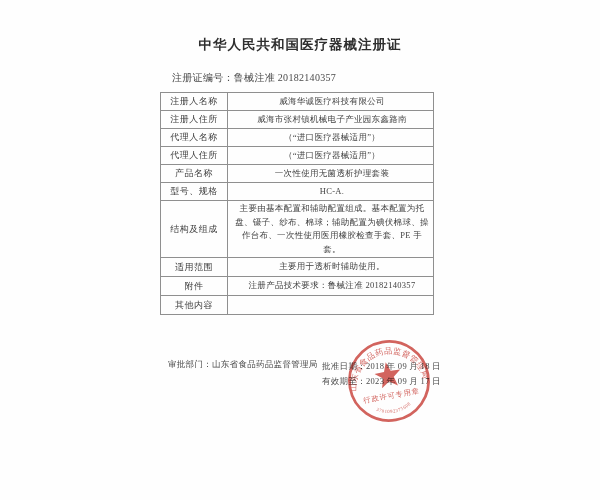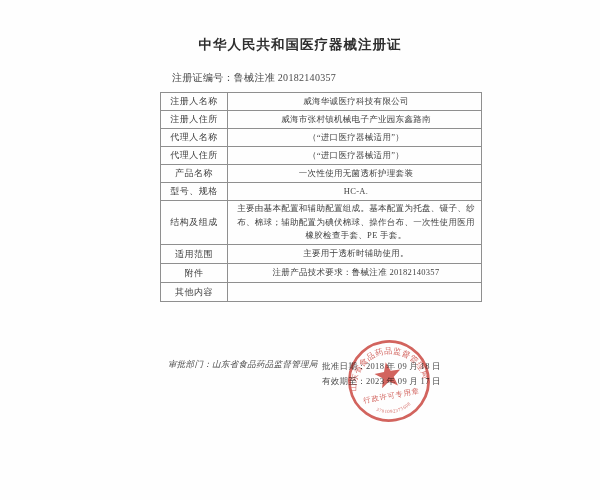--- a/index.html
+++ b/index.html
@@ -17,21 +17,21 @@
     text-align: center;
     font-size: 13.5px; font-weight: bold; letter-spacing: 1px;
     color: #2e2e2e;
   }
   .cert-no {
     position: absolute; top: 71px; left: 172px;
     font-size: 10px; color: #4a4a4a; letter-spacing: 0.3px;
   }
   table.cert-table {
     position: absolute; top: 92px; left: 160px;
-    width: 322px;
+    width: 274px;
     border-collapse: collapse;
     table-layout: fixed;
   }
   td {
     border: 1px solid #8f8f8f;
     vertical-align: middle;
     overflow: hidden;
     text-align: center;
   }
   td.label {
@@ -48,21 +48,21 @@
     line-height: 13.5px;
     letter-spacing: 0.3px;
     color: #424242;
   }
   tr.h1 { height: 18px; }
   tr.h1b { height: 19px; }
   tr.h3 { height: 44px; }
   tr.h2 { height: 33px; }
   .footer-left {
     position: absolute; top: 359px; left: 168px;
-    font-size: 8.5px; color: #4a4a4a; letter-spacing: 0.3px; font-style: italic;
+    font-size: 8.5px; color: #4a4a4a; letter-spacing: 0.3px;
   }
   .footer-right {
     position: absolute; top: 359px; left: 322px;
     font-size: 8.5px; color: #4a4a4a; letter-spacing: 0.3px;
     line-height: 15px;
   }
   .seal {
     position: absolute; left: 346px; top: 338px;
     width: 86px; height: 86px;
     opacity: 0.82;

